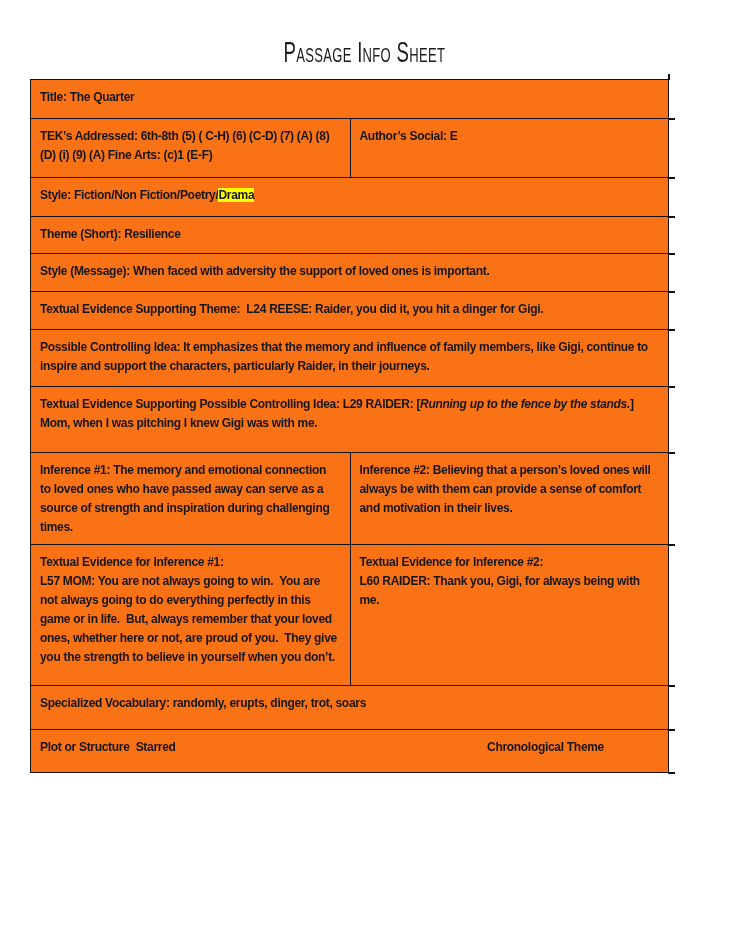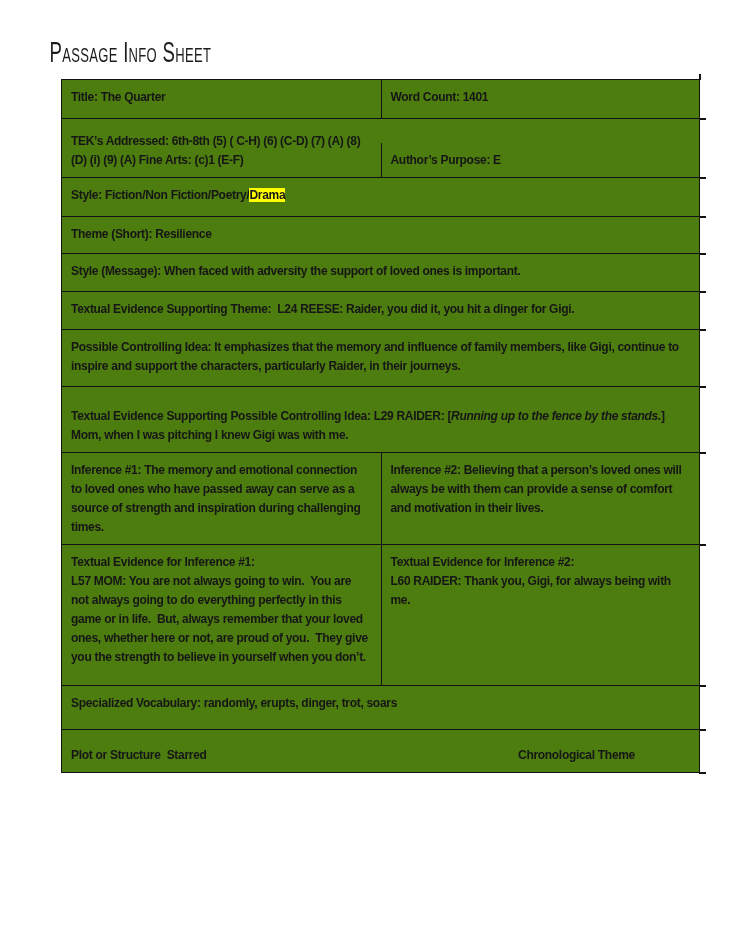--- a/index.html
+++ b/index.html
@@ -6,38 +6,38 @@
   body {
     width:729px; height:928px;
     background:#ffffff;
     position:relative;
     font-family:"Liberation Sans", sans-serif;
     overflow:hidden;
   }
   
   .doc-title {
     position:absolute; top:33px; left:0; width:729px;
-    margin:0; padding:0;
+    text-align:center; margin:0; padding:0;
   }
   .doc-title-inner {
     display:inline-block;
     transform:scaleX(0.62); transform-origin:center;
     font-family:"Liberation Sans", sans-serif;
     font-weight:400; font-size:30px; line-height:1;
     font-variant:small-caps;
     letter-spacing:0.5px;
     color:#1c1c1c;
     white-space:pre;
   }
   
   .sheet-table {
-    position:absolute; left:61px; top:79px; width:639px;
+    position:absolute; left:30px; top:79px; width:639px;
     box-sizing:border-box;
     border:1.5px solid #121212;
-    background:#4d7c0f;
+    background:#f97316;
   }
   
   .sheet-table::before {
     content:""; position:absolute; top:-6px; right:-1.5px;
     width:1.5px; height:6px; background:#121212;
   }
   
   .sheet-table::after {
     content:""; position:absolute; bottom:-1.5px; right:-7px;
     width:7px; height:1.5px; background:#121212;
@@ -61,40 +61,39 @@
     font-weight:700; font-size:12px; line-height:19px;
     letter-spacing:-0.3px;
     color:#161616;
     white-space:pre-wrap;
   }
   .cell.full { flex:1 1 100%; }
   .cell.col-right { border-left:1.5px solid #121212; }
   .hl { background:#ffff00; }
   .ital { font-style:italic; }
   .plot-row-cell {
-    display:flex; justify-content:space-between; align-items:flex-end;
+    display:flex; justify-content:space-between; align-items:flex-start;
     padding-right:64px;
   }
   .plot-row-cell span { white-space:pre; }
 </style>
 </head>
 <body>
 
 <h1 class="doc-title"><span class="doc-title-inner">Passage Info Sheet</span></h1>
 
 <div class="sheet-table">
 
   <div class="t-row" style="min-height:39px;">
     <div class="cell">Title: The Quarter</div>
-    <div class="cell col-right">Word Count: 1401</div>
   </div>
 
-  <div class="t-row" style="min-height:59px;align-items:flex-end;">
+  <div class="t-row" style="min-height:59px;">
     <div class="cell">TEK’s Addressed: 6th-8th (5) ( C-H) (6) (C-D) (7) (A) (8) (D) (i) (9) (A) Fine Arts: (c)1 (E-F)</div>
-    <div class="cell col-right">Author’s Purpose: E</div>
+    <div class="cell col-right">Author’s Social: E</div>
   </div>
 
   <div class="t-row" style="min-height:39px;flex-direction:column;">
     <div class="cell"><span>Style: Fiction/Non Fiction/Poetry/</span><span class="hl">Drama</span></div>
   </div>
 
   <div class="t-row" style="min-height:37px;">
     <div class="cell full">Theme (Short): Resilience</div>
   </div>
 
@@ -103,21 +102,21 @@
   </div>
 
   <div class="t-row" style="min-height:38px;">
     <div class="cell full">Textual Evidence Supporting Theme:  L24 REESE: Raider, you did it, you hit a dinger for Gigi.</div>
   </div>
 
   <div class="t-row" style="min-height:57px;">
     <div class="cell full">Possible Controlling Idea: It emphasizes that the memory and influence of family members, like Gigi, continue to inspire and support the characters, particularly Raider, in their journeys.</div>
   </div>
 
-  <div class="t-row" style="min-height:66px;align-items:flex-end;">
+  <div class="t-row" style="min-height:66px;">
     <div class="cell full"><span>Textual Evidence Supporting Possible Controlling Idea: L29 RAIDER: [</span><span class="ital">Running up to the fence by the stands.</span><span>] Mom, when I was pitching I knew Gigi was with me.</span></div>
   </div>
 
   <div class="t-row" style="min-height:83px;">
     <div class="cell">Inference #1: The memory and emotional connection to loved ones who have passed away can serve as a source of strength and inspiration during challenging times.</div>
     <div class="cell col-right">Inference #2: Believing that a person’s loved ones will always be with them can provide a sense of comfort and motivation in their lives.</div>
   </div>
 
   <div class="t-row" style="min-height:141px;">
     <div class="cell">Textual Evidence for Inference #1:

